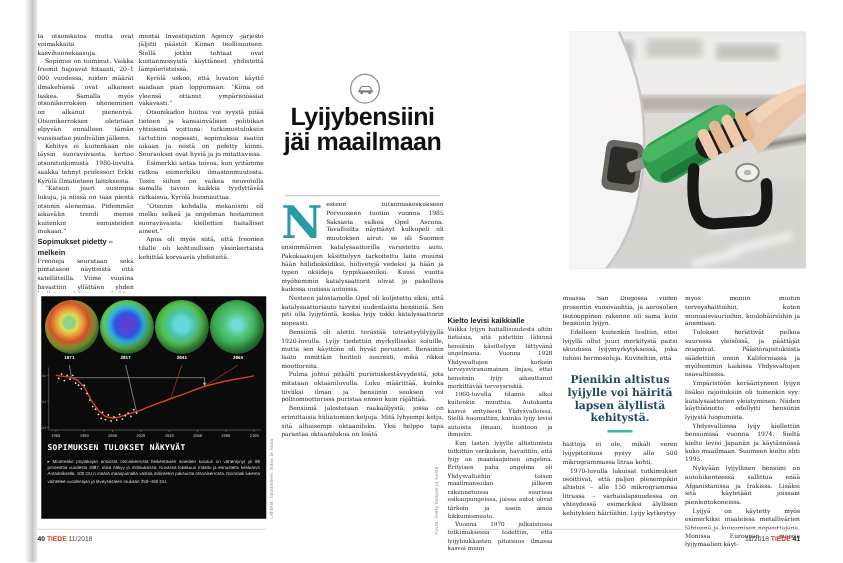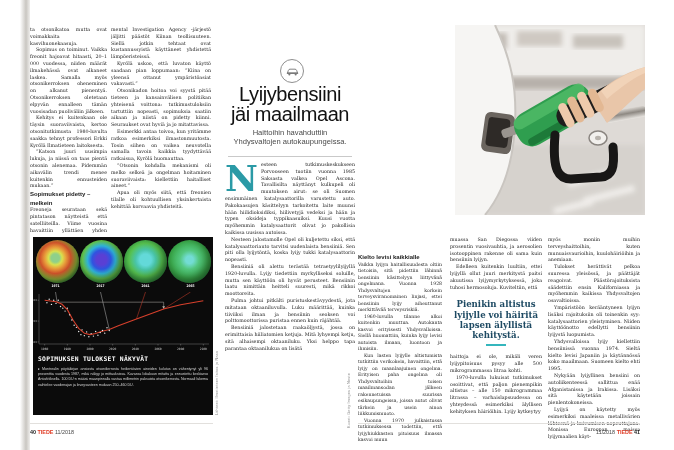--- a/index.html
+++ b/index.html
@@ -30,21 +30,21 @@
   .chart-title{position:absolute;left:5px;top:118px;color:#fff;
      font-family:"DejaVu Sans Mono",monospace;font-weight:bold;font-size:6.3px;letter-spacing:.3px;}
   .chart-caption{position:absolute;left:5px;top:130px;width:170px;color:#d8d8d8;
      font-family:"Liberation Sans",sans-serif;font-size:3.6px;line-height:1.45;text-align:justify;}
   .v-credit{writing-mode:vertical-rl;transform:rotate(180deg);font-family:"Liberation Sans",sans-serif;
      font-size:3.8px;color:#8f8f8f;letter-spacing:.2px;}
   
   .kicker-circle{left:280px;top:59px;width:22px;height:22px;border:1.2px solid #8f8f8f;border-radius:50%;
      display:flex;align-items:center;justify-content:center;}
   .headline{left:225px;top:85px;width:130px;text-align:center;font-family:"Liberation Sans",sans-serif;
-     font-weight:normal;font-size:20px;line-height:.98;letter-spacing:-.4px;color:#111;}
+     font-weight:bold;font-size:20px;line-height:.98;letter-spacing:-.4px;color:#111;}
   .standfirst{left:233px;top:128px;width:114px;text-align:center;font-family:"Liberation Sans",sans-serif;
      font-size:7.6px;line-height:1.25;color:#4a4a4a;}
   .head-rule{left:228px;top:156px;width:124px;height:1px;background:#c9c9c9;}
   .dropcap{float:left;color:#2b9aa6;font-size:36px;line-height:.78;padding:2px 3px 0 0;font-weight:bold;}
   
   .pullquote{font-size:8.6px;line-height:1.18;font-weight:bold;text-align:center;color:#1e4a63;
      text-indent:0 !important;}
   .quote-bar{width:20px;height:2.5px;background:#35b6bd;margin:4px auto 0;}
   
   .footer{font-family:"Liberation Sans",sans-serif;font-size:5.4px;font-weight:bold;color:#222;}
@@ -161,21 +161,20 @@
       <path d="M1.5,6.2 L2.6,3.2 C2.9,2.4 3.5,2 4.3,2 L9.7,2 C10.5,2 11.1,2.4 11.4,3.2 L12.5,6.2 Z" fill="none" stroke="#7a7a7a" stroke-width="1"></path>
       <rect x="0.8" y="5.5" width="12.4" height="1.6" rx="0.8" fill="#7a7a7a"></rect>
       <circle cx="3.6" cy="7.6" r="1.1" fill="#7a7a7a"></circle>
       <circle cx="10.4" cy="7.6" r="1.1" fill="#7a7a7a"></circle>
     </svg>
   </div>
   <div class="abs headline">
     <div>Lyijybensiini</div>
     <div>jäi maailmaan</div>
   </div>
-  <div class="abs standfirst">Haittoihin havahduttiin Yhdysvaltojen autokaupungeissa.</div>
   <div class="abs head-rule"></div>
 
   <div class="abs col" style="left:225px;top:162px;width:130px;height:260px;">
     <p class="first"><span class="dropcap">N</span><span>esteen tutkimuskeskukseen Porvooseen tuotiin vuonna 1985 Saksasta valkea Opel Ascona. Tavallisilta näyttänyt kulkupeli oli muutoksen airut: se oli Suomen ensimmäinen katalysaattorilla varustettu auto. Pakokaasujen käsittelyyn tarkoitettu laite muunsi hään hiilidioksidiksi, hiilivetyjä vedeksi ja hään ja typen oksideja typpikaasuiksi. Kuusi vuotta myöhemmin katalysaattorit olivat jo pakollisia kaikissa uusissa autoissa.</span></p>
     <p>Nesteen jalostamolle Opel oli kuljetettu siksi, että katalysaattoriauto tarvitsi uudenlaista bensiiniä. Sen piti olla lyijytöntä, koska lyijy tukki katalysaattorin nopeasti.</p>
     <p>Bensiiniä oli alettu terästää tetraetyylilyijyllä 1920-luvulla. Lyijy tiedettiin myrkylliseksi soluille, mutta sen käyttöön oli hyvät perusteet. Bensiinin laatu nimittäin heitteli suuresti, mikä rikkoi moottoreita.</p>
     <p>Pulma johtui pitkälti puristuskestävyydestä, jota mitataan oktaaniluvulla. Luku määrittää, kuinka tiiviiksi ilman ja bensiinin seoksen voi polttomoottorissa puristaa ennen kuin räjähtää.</p>
     <p>Bensiiniä jalostetaan raakaöljystä, jossa on erimittaisia hiiliatomien ketjuja. Mitä lyhyempi ketju, sitä alhaisempi oktaaniluku. Yksi helppo tapa parantaa oktaanilukua on lisätä</p>
   </div>
 

